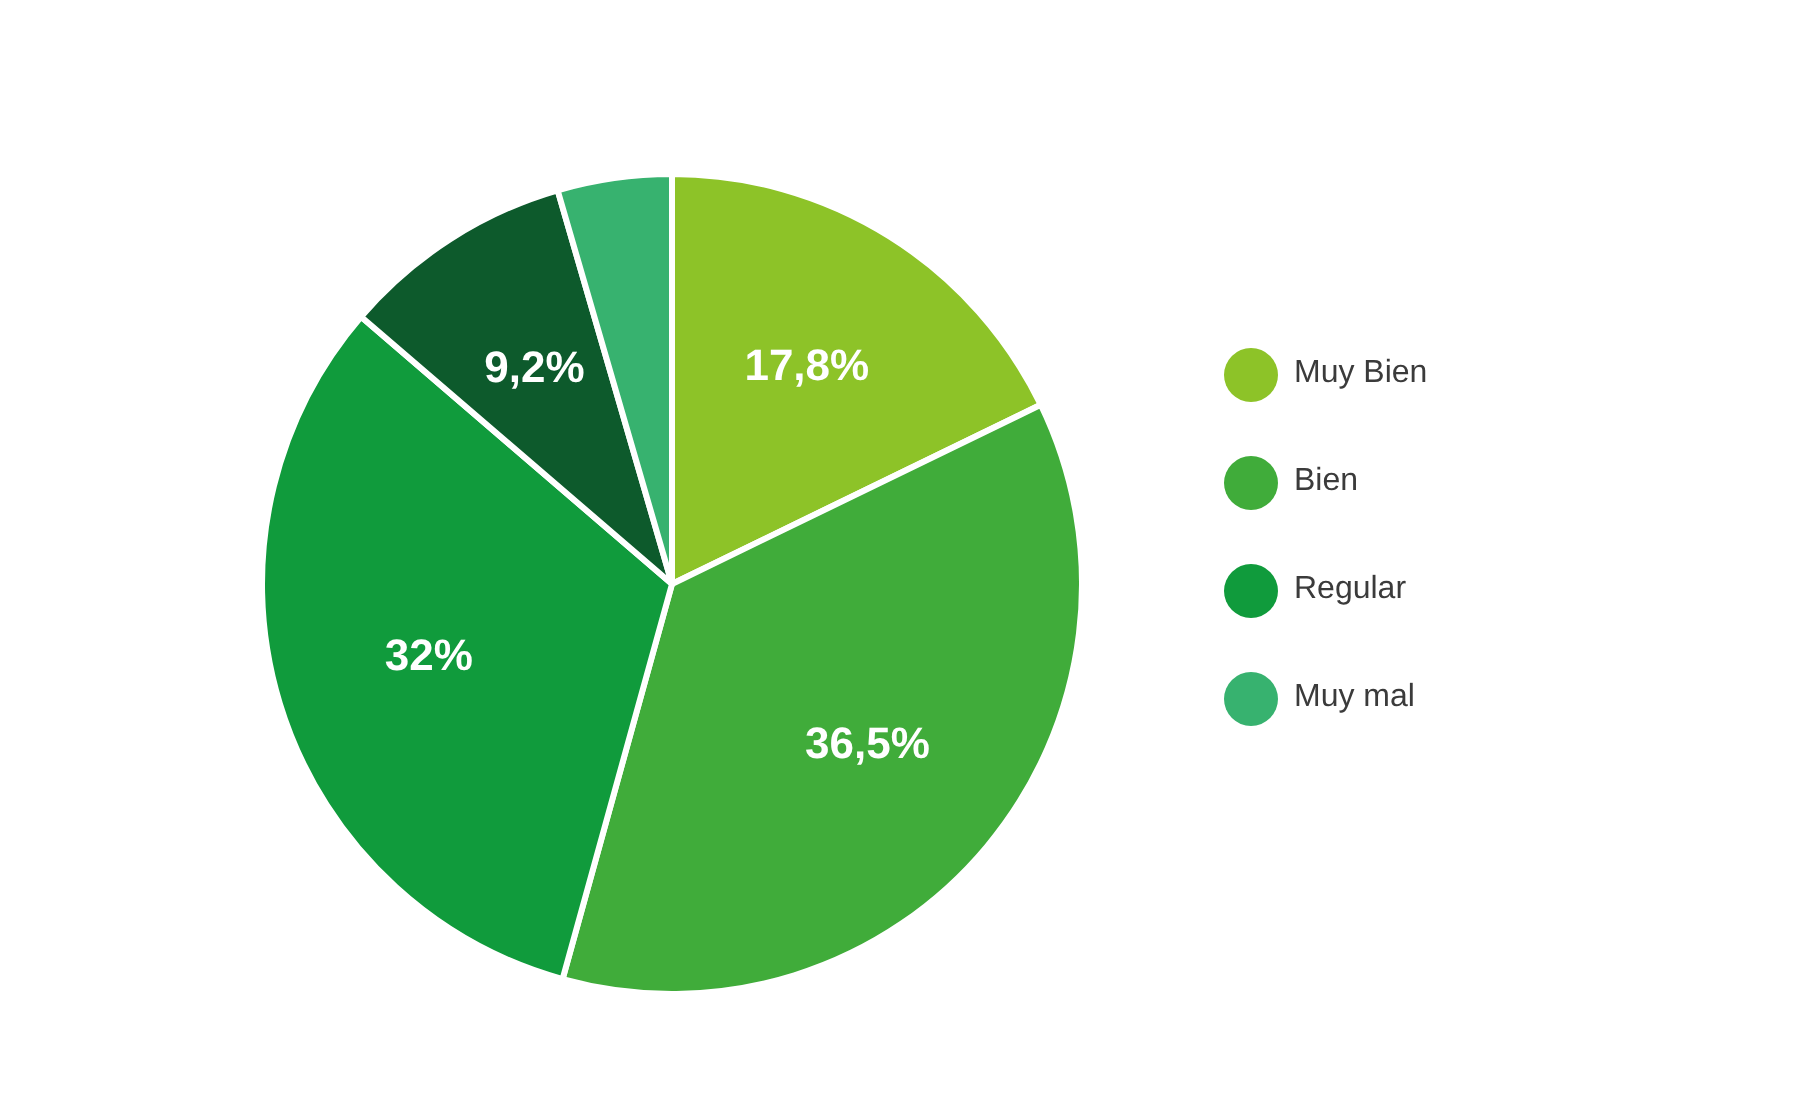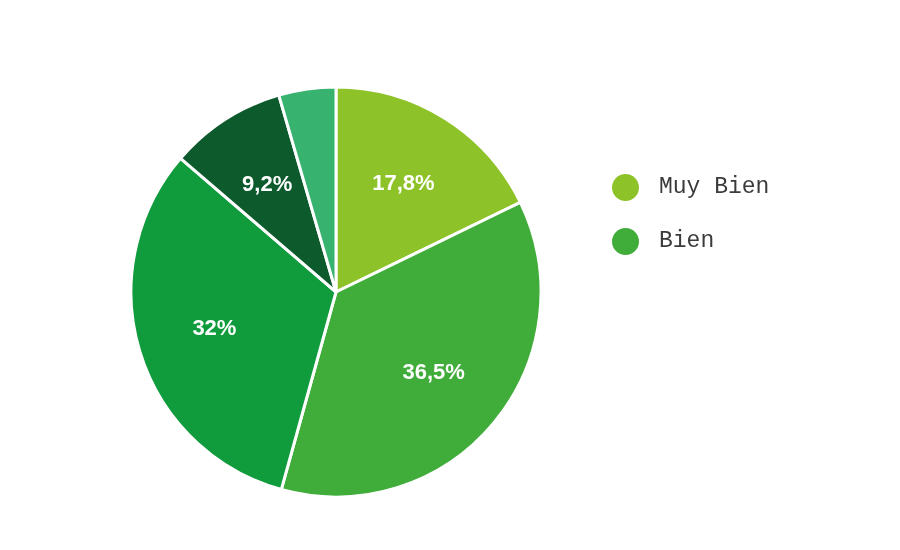--- a/index.html
+++ b/index.html
@@ -48,23 +48,23 @@
     align-items: center;
     height: 54px;
   }
   .legend-dot {
     width: 27px;
     height: 27px;
     border-radius: 50%;
     flex: 0 0 auto;
   }
   .legend-label {
-    margin-left: 20px;
-    font-family: Liberation Mono, monospace;
-    font-size: 23px;
+    margin-left: 8px;
+    font-family: Liberation Sans, sans-serif;
+    font-size: 16px;
     color: #3b3b3b;
     white-space: nowrap;
     line-height: 1;
   }
 </style>
 </head>
 <body>
 
 <div id="chart-root">
 
@@ -88,15 +88,23 @@
 
   <div id="legend">
       <div class="legend-item">
         <span class="legend-dot" style="background: rgb(141, 195, 40);"></span>
         <span class="legend-label">Muy Bien</span>
       </div>
       <div class="legend-item">
         <span class="legend-dot" style="background: rgb(64, 172, 58);"></span>
         <span class="legend-label">Bien</span>
       </div>
+      <div class="legend-item">
+        <span class="legend-dot" style="background: rgb(16, 155, 60);"></span>
+        <span class="legend-label">Regular</span>
+      </div>
+      <div class="legend-item">
+        <span class="legend-dot" style="background: rgb(55, 178, 111);"></span>
+        <span class="legend-label">Muy mal</span>
+      </div>
     </div>
 
 </div>
 
 </body></html>

